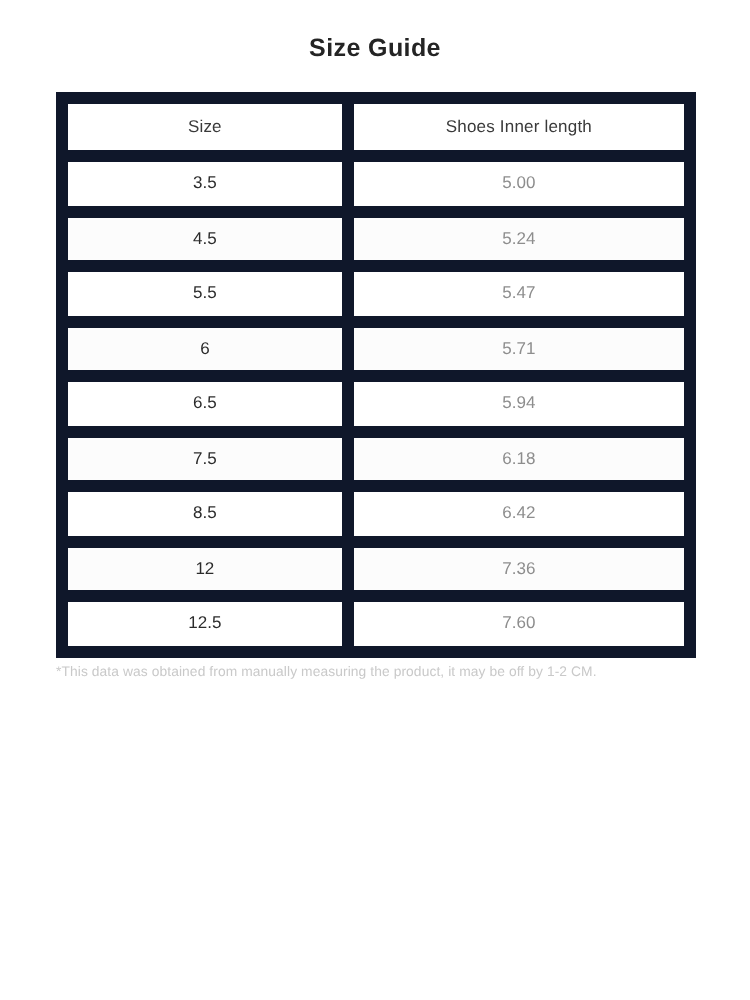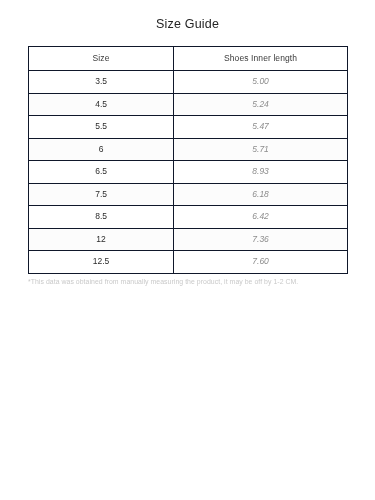--- a/index.html
+++ b/index.html
@@ -21,42 +21,42 @@
     height: 500px;
     background: #ffffff;
     box-sizing: border-box;
   }
 
   .page-title {
     margin: 0;
     padding-top: 17px;
     text-align: center;
     font-size: 12.5px;
-    font-weight: normal;
+    font-weight: bold;
     color: #242424;
     letter-spacing: 0.2px;
   }
 
   .table-wrap {
     margin: 15px 27px 0 28px;
   }
 
   table.size-table {
     width: 100%;
     border-collapse: collapse;
     table-layout: fixed;
     border: 1px solid #f1f1f1;
   }
 
   table.size-table col.col-size   { width: 45.5%; }
   table.size-table col.col-length { width: 54.5%; }
 
   table.size-table th,
   table.size-table td {
-    border: 1px solid #0f172a;
+    border: 6px solid #0f172a;
     text-align: center;
     padding: 0;
     height: 21.5px;
     line-height: 21.5px;
     vertical-align: middle;
   }
 
   table.size-table thead th {
     height: 23px;
     line-height: 23px;
@@ -73,21 +73,20 @@
   td.cell-size {
     font-size: 8.5px;
     font-weight: normal;
     color: #2b2b2b;
   }
 
   td.cell-length {
     font-size: 8.5px;
     font-weight: normal;
     color: #8d8d8d;
-    font-style: italic;
   }
 
   .footnote {
     margin: 3px 27px 0 28px;
     font-size: 6.9px;
     line-height: 10px;
     color: #c9c9c9;
     text-align: left;
     letter-spacing: 0.05px;
     white-space: nowrap;
@@ -124,21 +123,21 @@
           <tr>
             <td class="cell-size">5.5</td>
             <td class="cell-length">5.47</td>
           </tr>
           <tr>
             <td class="cell-size">6</td>
             <td class="cell-length">5.71</td>
           </tr>
           <tr>
             <td class="cell-size">6.5</td>
-            <td class="cell-length">8.93</td>
+            <td class="cell-length">5.94</td>
           </tr>
           <tr>
             <td class="cell-size">7.5</td>
             <td class="cell-length">6.18</td>
           </tr>
           <tr>
             <td class="cell-size">8.5</td>
             <td class="cell-length">6.42</td>
           </tr>
           <tr>

